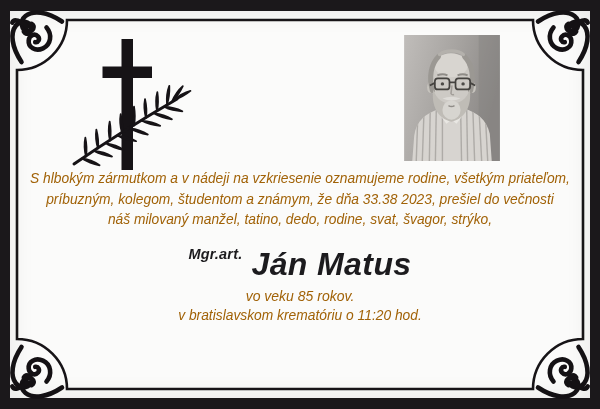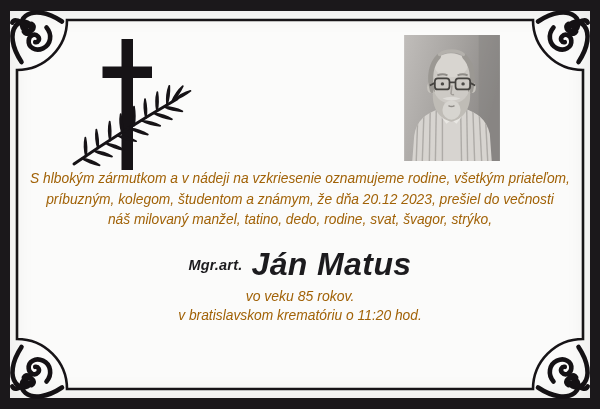--- a/index.html
+++ b/index.html
@@ -16,21 +16,21 @@
   .overlay{position:absolute;left:0;top:0;width:600px;height:409px}
   .photo{position:absolute;left:404px;top:35px;width:96px;height:126px}
   .txt{
     position:absolute;left:18px;right:18px;text-align:center;
     color:#a16207;font-style:italic;
   }
   .txt .line{white-space:nowrap}
   .announce{top:169px;font-size:13.8px;line-height:20.7px;font-weight:400}
   .name-row{
     position:absolute;left:0;right:0;top:246px;
-    display:flex;justify-content:center;align-items:center;gap:9px;
+    display:flex;justify-content:center;align-items:flex-start;gap:9px;
     color:#1c1b1e;font-style:italic;
   }
   .title{font-size:14.5px;font-weight:700;letter-spacing:.2px}
   .name{font-size:32px;font-weight:700;letter-spacing:.4px}
   .age{top:287px;font-size:14px;line-height:18px}
   .farewell{top:306px;font-size:13.8px;line-height:20.7px}
 </style>
 </head>
 <body>
 
@@ -151,21 +151,21 @@
   <path d="M 47.5,50 L 46.5,58 Q 47.5,60 49.5,59" fill="none" stroke="#a29e99" stroke-width="1.5"></path>
 
   <path d="M 29,54 C 26.5,69 33,83 47,86 C 61,83 67.5,69 65,54 C 60,73 34,73 29,54 Z" fill="#bfbcb6"></path>
   <ellipse cx="47" cy="74.5" rx="9" ry="9.5" fill="#d7d5d0"></ellipse>
   <path d="M 38,63 Q 47,59.5 56,63 Q 47,67 38,63 Z" fill="#dedcd8"></path>
   <path d="M 44,70 Q 47,72 50,70" fill="none" stroke="#8f8c87" stroke-width="1.4"></path>
 </svg>
 
 <div class="txt announce">
   <div class="line">S hlbokým zármutkom a v nádeji na vzkriesenie oznamujeme rodine, všetkým priateľom,</div>
-  <div class="line">príbuzným, kolegom, študentom a známym, že dňa 20.12 2023, prešiel do večnosti</div>
+  <div class="line">príbuzným, kolegom, študentom a známym, že dňa 33.38 2023, prešiel do večnosti</div>
   <div class="line">náš milovaný manžel, tatino, dedo, rodine, svat, švagor, strýko,</div>
 </div>
 
 <div class="name-row">
   <span class="title">Mgr.art.</span>
   <span class="name">Ján Matus</span>
 </div>
 
 <div class="txt age">vo veku 85 rokov.</div>
 

